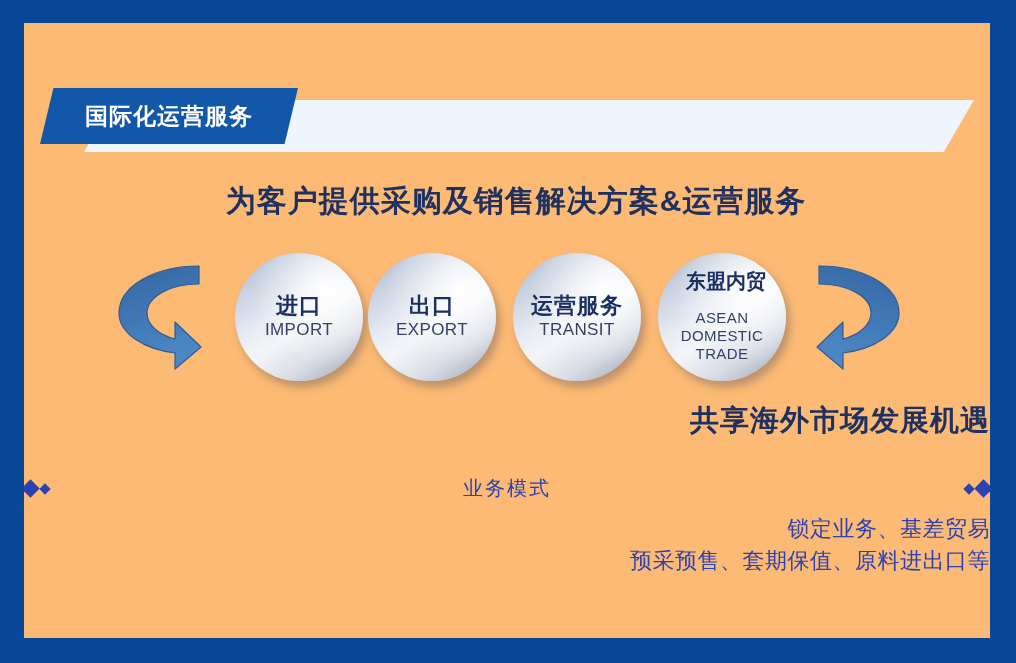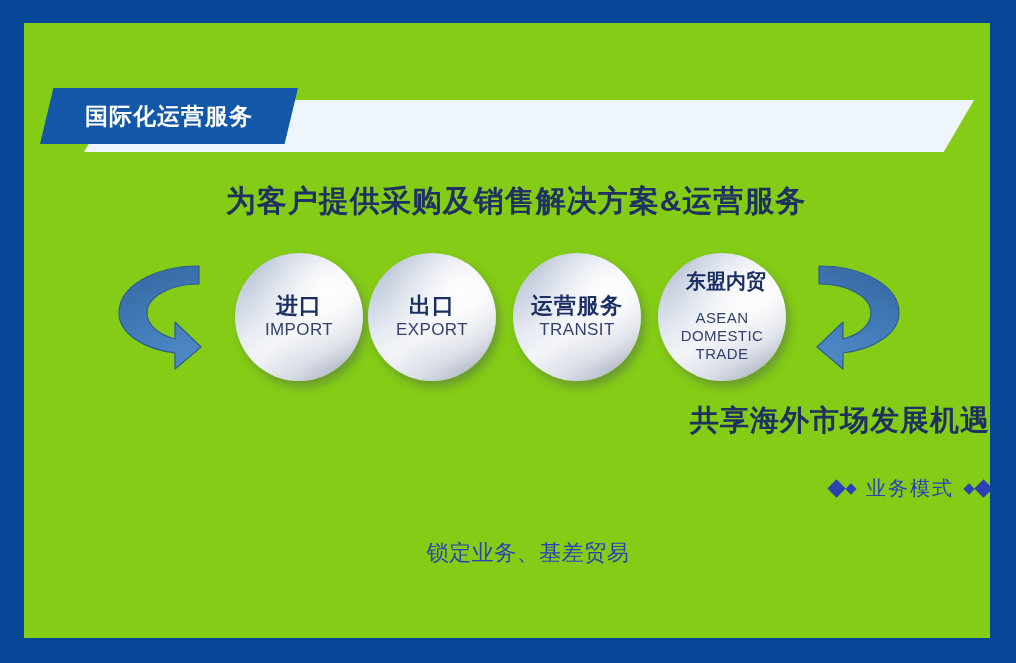--- a/index.html
+++ b/index.html
@@ -21,21 +21,21 @@
     height: 663px;
     background: #084797;
     box-sizing: border-box;
   }
   #canvas {
     position: absolute;
     left: 24px;
     top: 23px;
     right: 26px;
     bottom: 25px;
-    background: #84cc16;
+    background: #fdba74;
     overflow: hidden;
   }
 
   
   #banner {
     position: absolute;
     left: 0;
     top: 62px;
     width: 100%;
     height: 95px;
@@ -170,21 +170,21 @@
   }
 
   
   #section-marker {
     position: absolute;
     left: 0;
     top: 452px;
     width: 100%;
     display: flex;
     align-items: center;
-    justify-content: flex-end;
+    justify-content: space-between;
     gap: 11px;
   }
   .diamond {
     display: inline-block;
     background: #2b41b4;
     transform: rotate(45deg);
   }
   .diamond.big { width: 13px; height: 13px; }
   .diamond.small { width: 8px; height: 8px; }
   .dia-pair { display: flex; align-items: center; gap: 4px; }
@@ -192,24 +192,23 @@
     font-size: 20px;
     color: #2b41b4;
     letter-spacing: 2px;
     white-space: nowrap;
   }
 
   
   #body-lines {
     position: absolute;
     left: 0;
-    top: 514px;
-    width: 100%;
-    text-align: center;
-    padding-left: 21px;
+    top: 490px;
+    width: 100%;
+    text-align: right;
   }
   #body-lines .line {
     font-size: 22px;
     color: #2b41b4;
     letter-spacing: 0.5px;
     line-height: 1.45;
     white-space: nowrap;
   }
 </style>
 </head>
@@ -288,16 +287,17 @@
       </span>
       <span id="section-marker-label">业务模式</span>
       <span class="dia-pair">
         <span class="diamond small"></span>
         <span class="diamond big"></span>
       </span>
     </div>
 
     <div id="body-lines">
       <div class="line">锁定业务、基差贸易</div>
+      <div class="line">预采预售、套期保值、原料进出口等</div>
     </div>
 
   </div>
 </div>
 
 </body></html>

